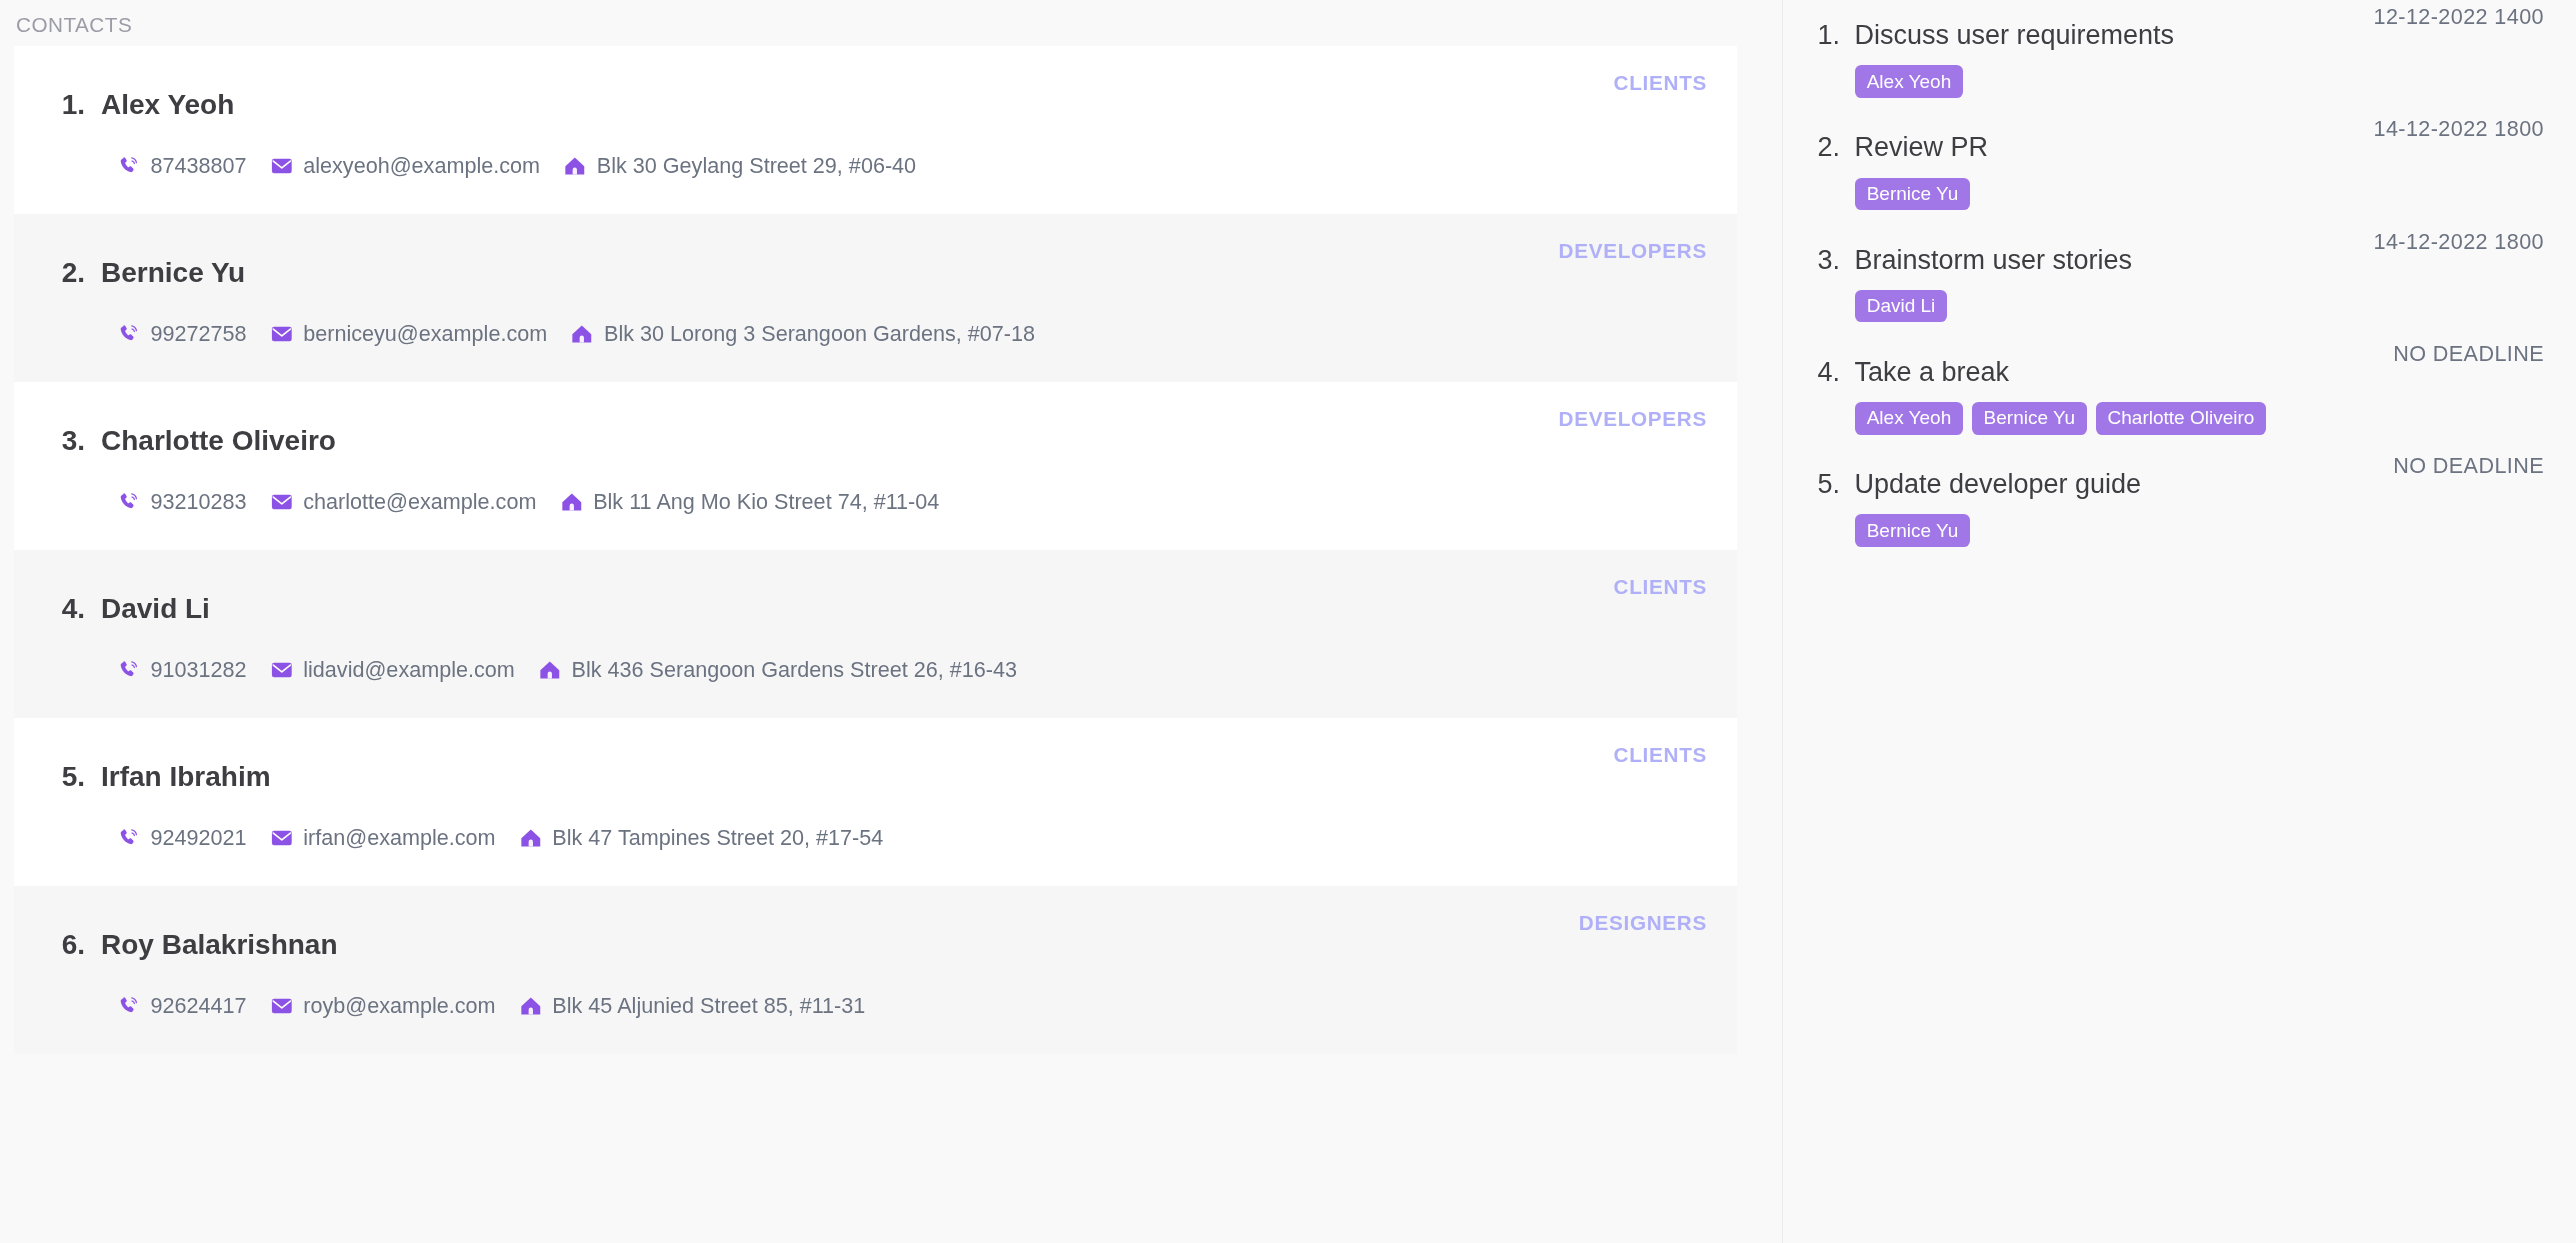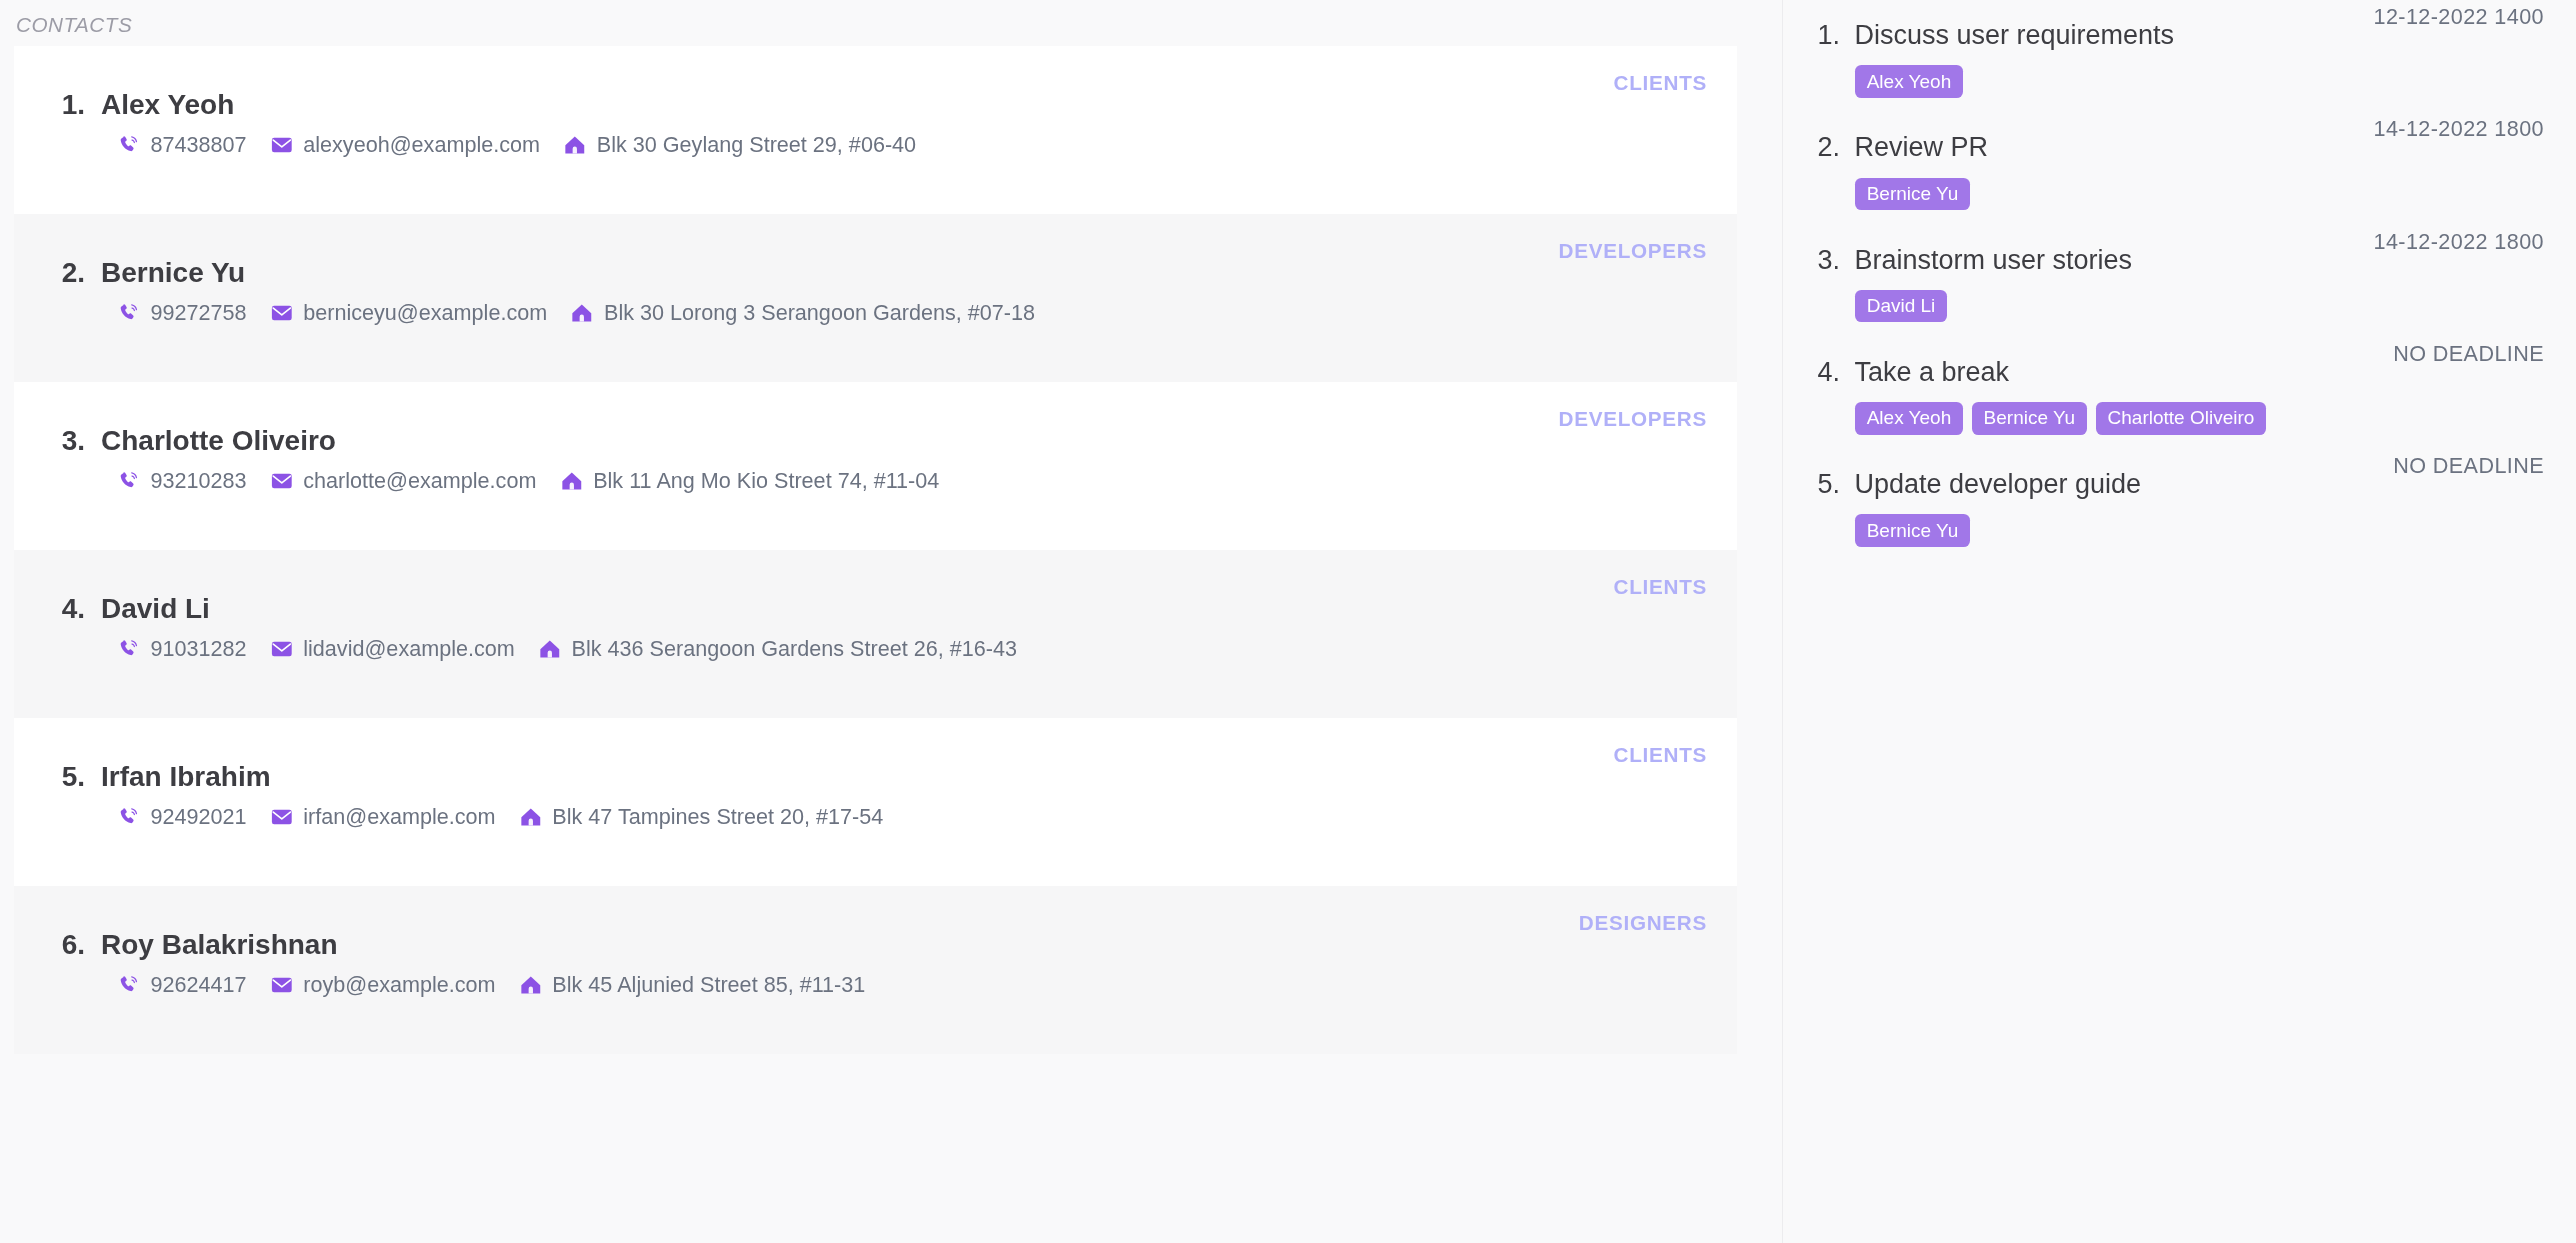--- a/index.html
+++ b/index.html
@@ -28,21 +28,20 @@
     border-right: 1.8px solid #ececee;
     background: #f9f9fa;
   }
 
   .section-label {
     font-size: 20.7px;
     letter-spacing: 0.5px;
     color: #9c9ca6;
     font-weight: 400;
     padding: 12.6px 0 9px 16px;
-    font-style: italic;
   }
 
   .contacts-list {
     padding-left: 14.4px;
     padding-right: 45px;
   }
 
   .contact-card {
     position: relative;
     background: #ffffff;
@@ -77,21 +76,21 @@
   .contact-name {
     font-size: 28px;
     font-weight: 700;
     color: #3d3d42;
   }
 
   .contact-details {
     display: flex;
     align-items: center;
     padding-left: 81px;
-    margin-top: 12px;
+    margin-top: 33px;
     font-size: 21.6px;
     color: #6b7280;
     white-space: nowrap;
   }
   .detail-item {
     display: flex;
     align-items: center;
     margin-right: 23.4px;
   }
   .detail-item:last-child { margin-right: 0; }

